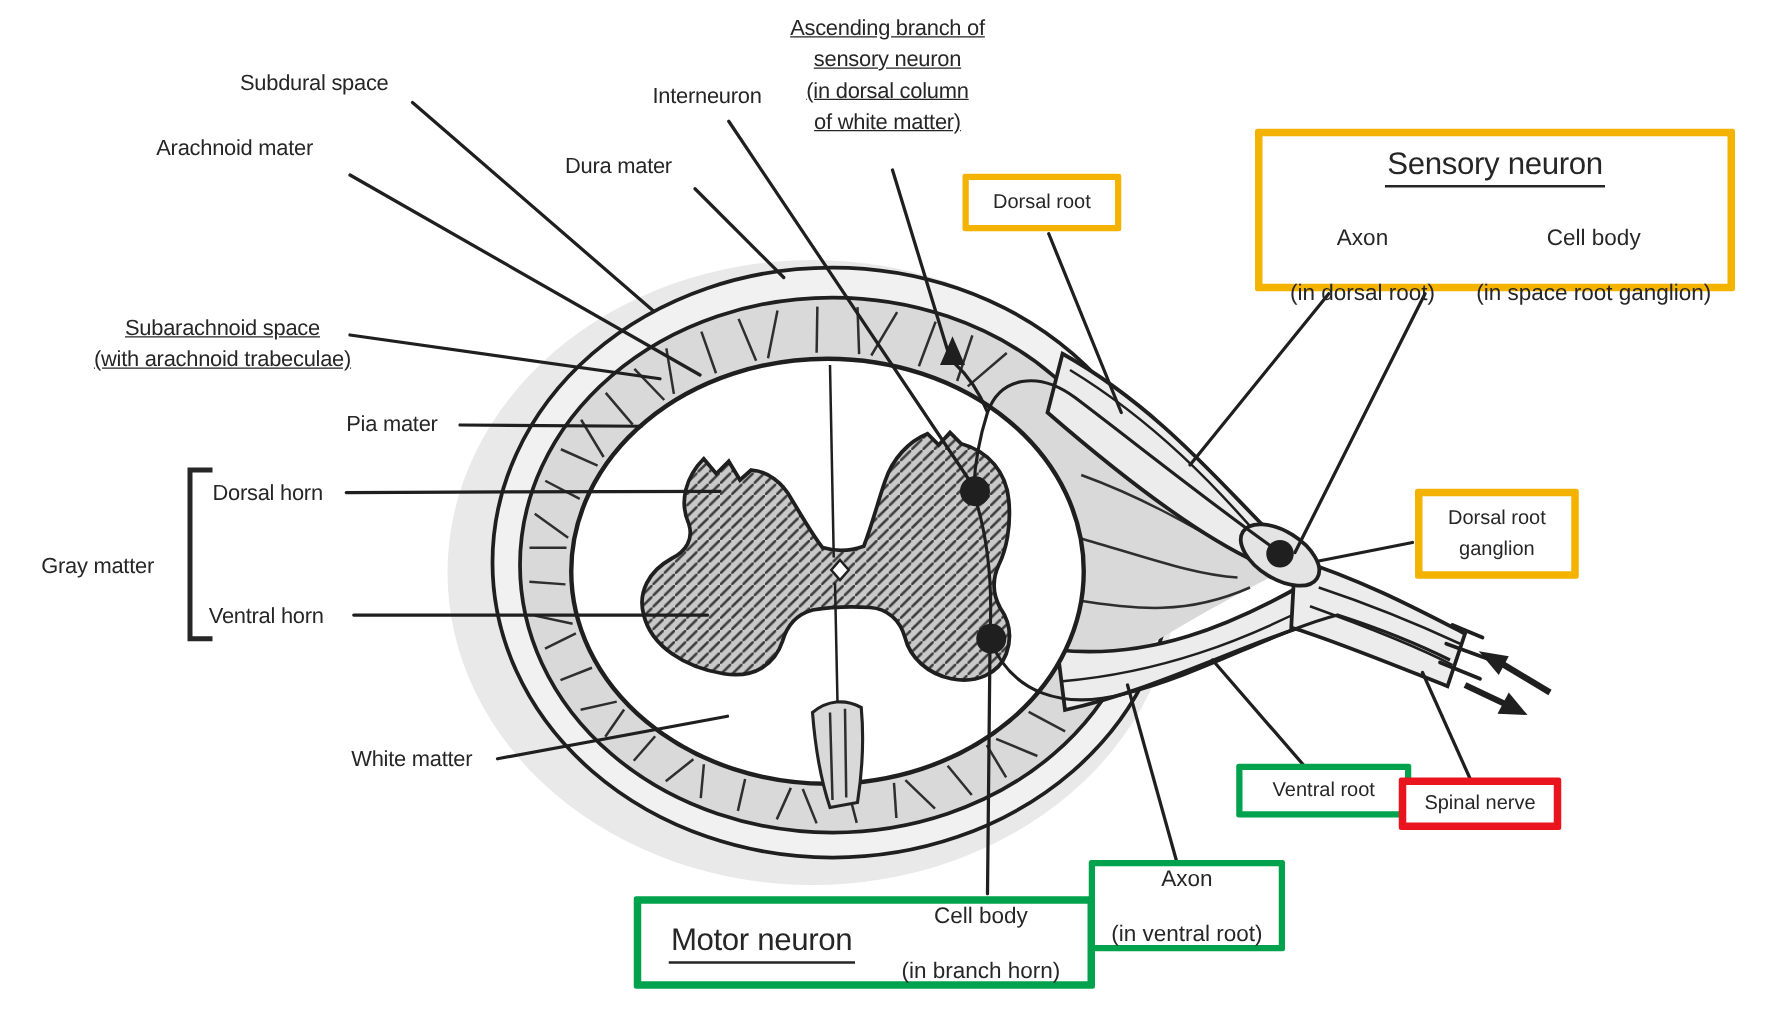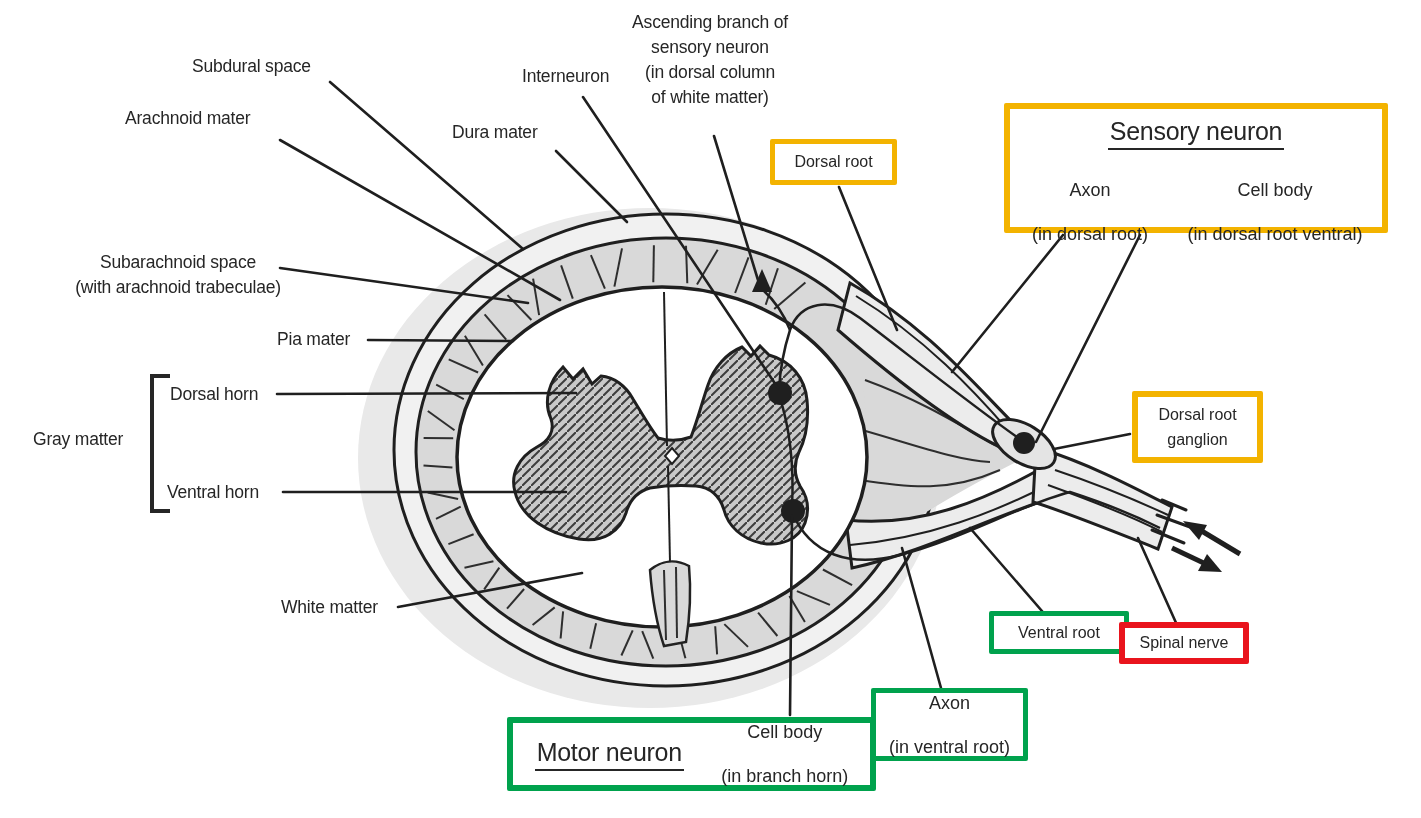--- a/index.html
+++ b/index.html
@@ -5,21 +5,21 @@
   html,body{margin:0;padding:0;background:#fff;}
   #stage{
     position:relative;width:1421px;height:818px;background:#fff;overflow:hidden;
     font-family:"Liberation Sans","DejaVu Sans",sans-serif;color:#262626;
   }
   #art{position:absolute;left:0;top:0;width:1421px;height:818px;}
   .lbl{
     position:absolute;font-size:17.5px;line-height:21px;letter-spacing:-0.2px;
     color:#262626;white-space:pre-line;
   }
-  .lbl.center{text-align:center;}
+  .lbl.center{text-align:center;text-decoration:underline;}
   .obox{
     position:absolute;box-sizing:border-box;background:#fff;border-style:solid;
     display:flex;flex-direction:column;align-items:center;justify-content:center;
     text-align:center;white-space:pre-line;border-radius:2px;
   }
   .b-yellow{border-color:var(--accent-yellow);}
   .b-green{border-color:var(--accent-green);}
   .b-red{border-color:var(--accent-red);}
   .obox-title{
     font-size:25px;letter-spacing:-0.3px;
@@ -197,37 +197,37 @@
   <div class="lbl" style="left:125px;top:108px;">Arachnoid mater</div>
   <div class="lbl" style="left:452px;top:122px;">Dura mater</div>
   <div class="lbl" style="left:522px;top:66px;">Interneuron</div>
   <div class="lbl center" style="left:605px;top:10px;width:210px;line-height:25px;">Ascending branch of
 sensory neuron
 (in dorsal column
 of white matter)</div>
   <div class="lbl center" style="left:28px;top:250px;width:300px;line-height:25px;">Subarachnoid space
 (with arachnoid trabeculae)</div>
   <div class="lbl" style="left:277px;top:329px;">Pia mater</div>
-  <div class="lbl" style="left:33px;top:429px;">Gray matter</div>
+  <div class="lbl" style="left:33px;top:442px;">Gray matter</div>
   <div class="lbl" style="left:170px;top:384px;">Dorsal horn</div>
   <div class="lbl" style="left:167px;top:482px;">Ventral horn</div>
   <div class="lbl" style="left:281px;top:597px;">White matter</div>
 
   <div class="obox b-yellow small" style="left:770px;top:139px;width:127px;height:46px;border-width:5px;">Dorsal root</div>
 
   <div class="obox b-yellow" id="sensory-box" style="left:1004px;top:103px;width:384px;height:130px;border-width:6px;">
     <div class="obox-title">Sensory neuron</div>
     <div class="cols">
       <div class="col c1">
         <div>Axon</div>
         <div>(in dorsal root)</div>
       </div>
       <div class="col c2">
         <div>Cell body</div>
-        <div>(in dorsal root ventral)</div>
+        <div>(in space root ganglion)</div>
       </div>
     </div>
   </div>
 
   <div class="obox b-yellow small" style="left:1132px;top:391px;width:131px;height:72px;border-width:6px;line-height:25px;">Dorsal root
 ganglion</div>
 
   <div class="obox b-green small" style="left:989px;top:611px;width:140px;height:43px;border-width:5px;">Ventral root</div>
 
   <div class="obox b-red small" style="left:1119px;top:622px;width:130px;height:42px;border-width:6px;">Spinal nerve</div>

